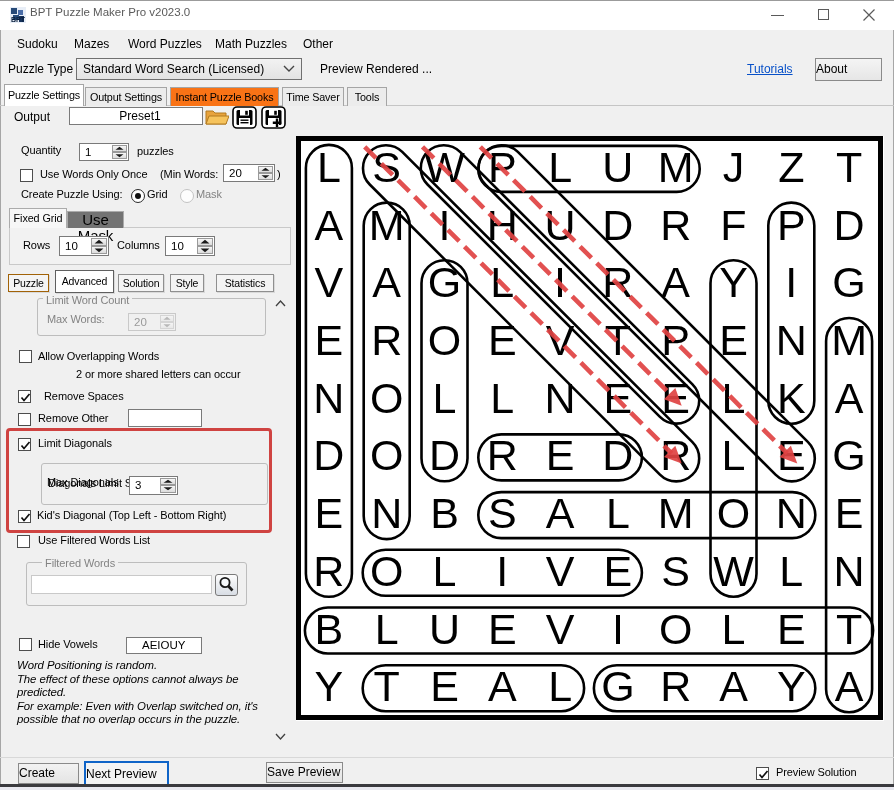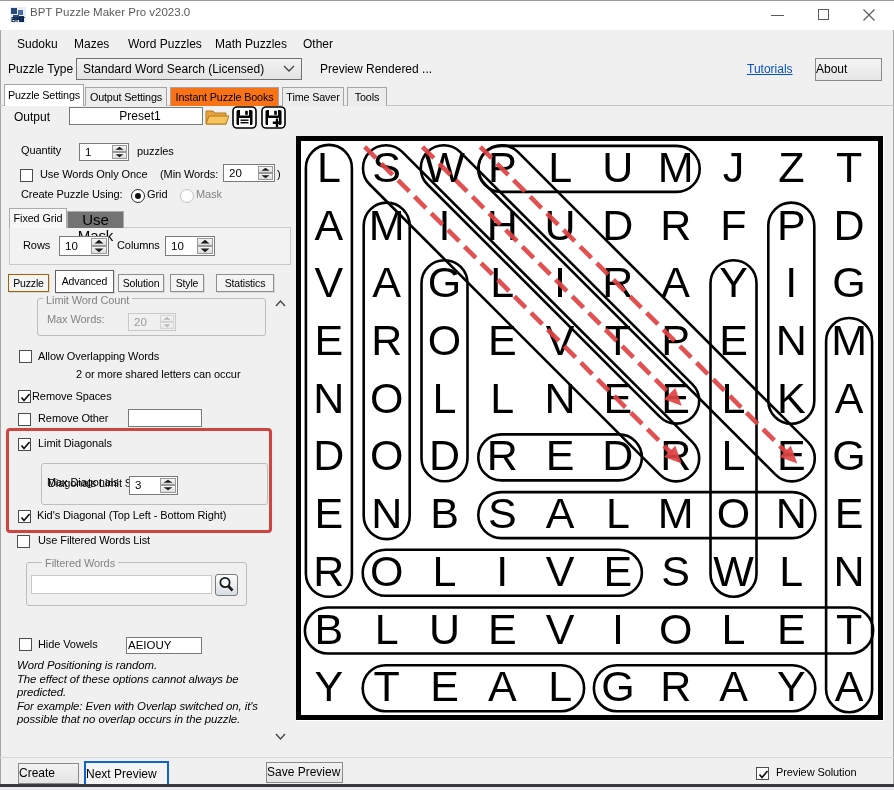--- a/index.html
+++ b/index.html
@@ -108,21 +108,21 @@
 <div class="tab" style="left:170px;top:274px;width:34px;height:18px;line-height:16px;background:#f4f4f4;border:1px solid #8f8f8f;box-shadow:1px 1px 0 #d9d9d9;font-size:10.5px;letter-spacing:-0.15px;">Style</div>
 <div class="tab" style="left:216px;top:274px;width:58px;height:18px;line-height:16px;background:#f4f4f4;border:1px solid #8f8f8f;box-shadow:1px 1px 0 #d9d9d9;font-size:10.5px;letter-spacing:-0.15px;">Statistics</div>
 <div class="tab" style="left:55px;top:270px;width:59px;height:23px;line-height:21px;background:#ffffff;border:1px solid #5f5f5f;box-shadow:1px 1px 0 #d9d9d9;font-size:10.5px;letter-spacing:-0.15px;">Advanced</div>
 
 <div class="grpbox" style="left:37px;top:298px;width:229px;height:38px;"></div>
 <div class="grplabel gray" style="left:43px;top:294px;">Limit Word Count</div>
 <div class="p11 gray" style="left:47px;top:313px;">Max Words:</div>
 
 <div class="p11" style="left:38px;top:350px;">Allow Overlapping Words</div>
 <div class="p11" style="left:76px;top:368px;">2 or more shared letters can occur</div>
-<div class="p11" style="left:32px;top:390px;">Remove Spaces</div>
+<div class="p11" style="left:44px;top:390px;">Remove Spaces</div>
 <div class="p11" style="left:38px;top:412px;">Remove Other</div>
 <div class="field" style="left:128px;top:409px;width:74px;height:18px;"></div>
 
 <div class="abs" style="left:6px;top:428px;width:266px;height:105px;border:3.5px solid #cf4341;border-radius:4px;"></div>
 
 <div class="p11" style="left:38px;top:437px;">Limit Diagonals</div>
 <div class="grpbox" style="left:41px;top:463px;width:227px;height:42px;"></div>
 <div class="grplabel" style="left:45px;top:477px;">Diagonals Limit Settings</div>
 <div class="p11" style="left:47px;top:476px;">Max Diagonals</div>
 <div class="p11" style="left:37px;top:509px;">Kid's Diagonal (Top Left - Bottom Right)</div>
@@ -131,21 +131,21 @@
 <div class="grpbox" style="left:26px;top:562px;width:221px;height:44px;"></div>
 <div class="grplabel gray" style="left:32px;top:557px;margin-left:10px;">Filtered Words</div>
 <div class="field" style="left:31px;top:575px;width:181px;height:19px;border-color:#c9c9c9;"></div>
 <div class="abs" style="left:215px;top:574px;width:23px;height:22px;border:1px solid #7a7a7a;border-radius:3px;background:linear-gradient(#fdfdfd,#d8dde4);"></div>
 <svg class="abs" style="left:218px;top:576px" width="17" height="17" viewBox="0 0 17 17">
   <circle cx="7" cy="6.5" r="4.6" fill="#f7fafc" stroke="#1a1a1a" stroke-width="1.8"></circle>
   <line x1="10.3" y1="10" x2="14.5" y2="14.5" stroke="#1a1a1a" stroke-width="2.6"></line>
 </svg>
 
 <div class="p11" style="left:38px;top:638px;">Hide Vowels</div>
-<div class="field" style="left:126px;top:637px;width:76px;height:17px;line-height:15px;padding-left:1px;font-size:11.5px;">AEIOUY</div>
+<div class="field" style="left:126px;top:637px;width:76px;height:17px;line-height:15px;padding-left:15px;font-size:11.5px;">AEIOUY</div>
 
 <div class="p11" style="left:17px;top:659px;font-style:italic;line-height:13.6px;font-size:11.4px;">Word Positioning is random.<br>The effect of these options cannot always be<br>predicted.<br>For example: Even with Overlap switched on, it's<br>possible that no overlap occurs in the puzzle.</div>
 
 <svg class="abs" style="left:275px;top:300px" width="11" height="7" viewBox="0 0 11 7">
     <path d="M1,6 L5.5,1 L10,6" fill="none" stroke="#404040" stroke-width="1.3"></path>
   </svg>
 <svg class="abs" style="left:275px;top:733px" width="11" height="7" viewBox="0 0 11 7">
     <path d="M1,1 L5.5,6 L10,1" fill="none" stroke="#404040" stroke-width="1.3"></path>
   </svg>
 

